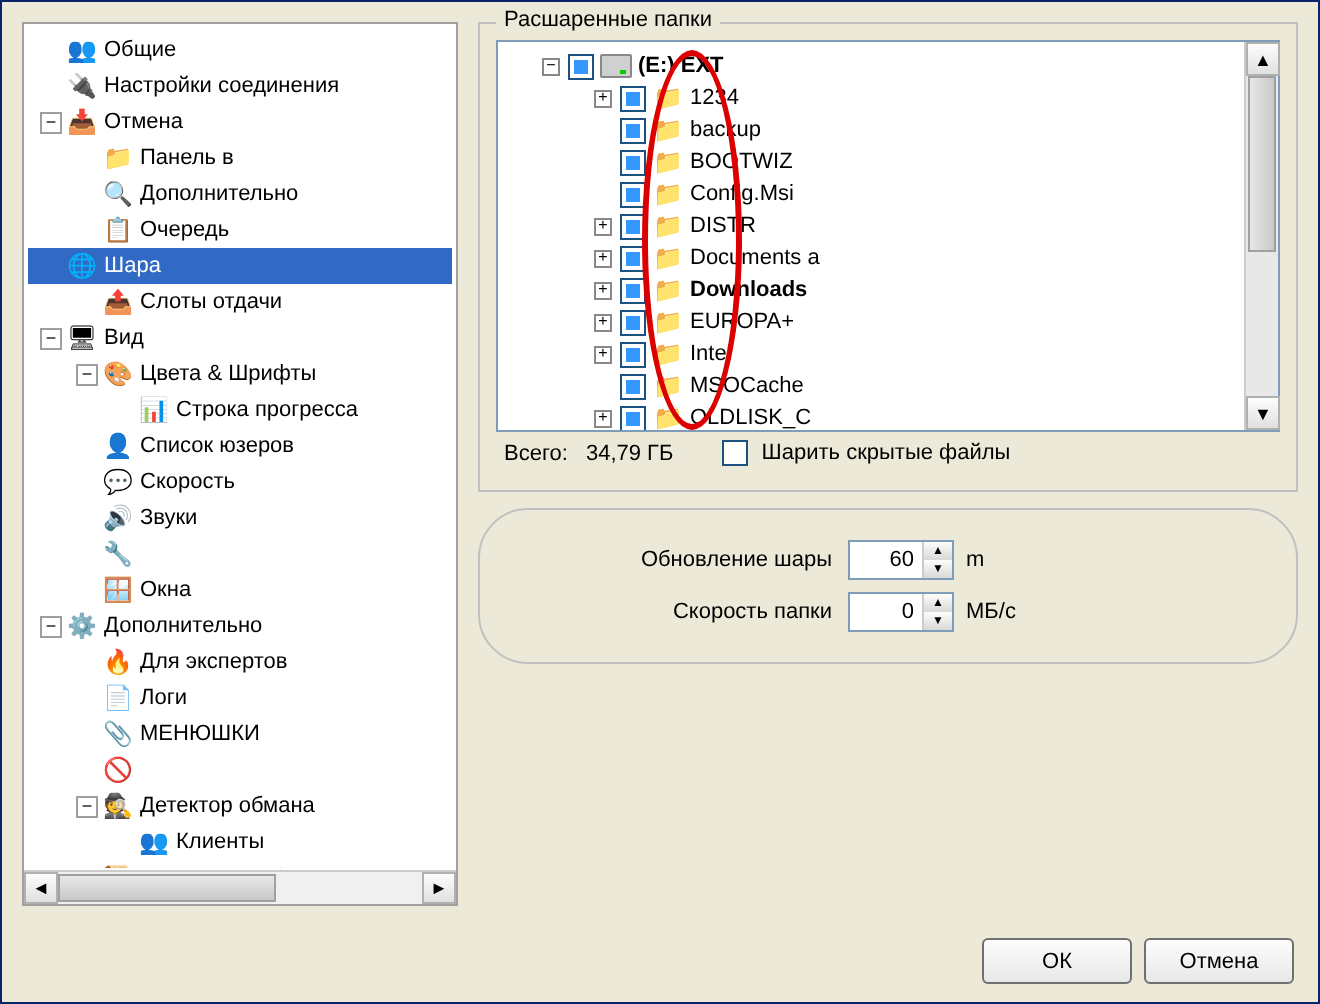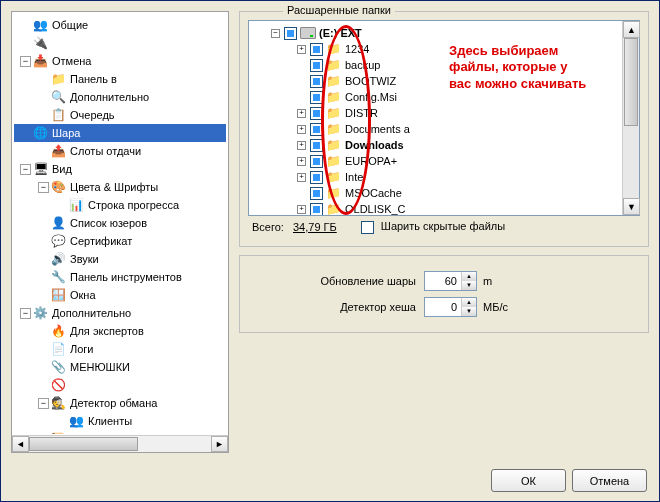--- a/index.html
+++ b/index.html
@@ -15,38 +15,38 @@
 .tree-item.selected { background: #316ac5; color: #fff; }
 .expander { width: 11px; height: 11px; border: 1px solid #9e9e9e; display: inline-flex; align-items: center; justify-content: center; font-size: 9px; line-height: 1; margin-right: 2px; background: #fff; color: #000; cursor: pointer; }
 .spacer { display: inline-block; }
 .icon { width: 16px; height: 16px; margin-right: 3px; display: inline-flex; align-items: center; justify-content: center; font-size: 12px; }
 .scrollbar-h { position: absolute; bottom: 0; left: 0; right: 0; height: 17px; background: #e8e8e8; border-top: 1px solid #ccc; display: flex; }
 .scroll-btn { width: 17px; height: 16px; background: linear-gradient(#fdfdfd,#e0e0e0); border: 1px solid #b0b0b0; display: flex; align-items: center; justify-content: center; font-size: 9px; cursor: pointer; }
 .scroll-track { flex: 1; background: #f0f0f0; position: relative; }
 .scroll-thumb { position: absolute; left: 0; top: 0; height: 14px; width: 60%; background: linear-gradient(#e8e8e8,#c8c8c8); border: 1px solid #a0a0a0; margin-top: 1px; }
 .right-pane { flex: 1; display: flex; flex-direction: column; gap: 8px; }
 .groupbox { border: 1px solid #c0c0c0; padding: 8px; position: relative; }
-.groupbox-title { position: absolute; top: -8px; left: 8px; background: #ece9d8; padding: 0 4px; font-size: 11px; margin-left: 35px; }
+.groupbox-title { position: absolute; top: -8px; left: 8px; background: #ece9d8; padding: 0 4px; font-size: 11px; }
 .share-list { background: #fff; border: 1px solid #7f9db9; height: 196px; position: relative; }
 .share-list-inner { padding: 4px; height: 100%; overflow: hidden; }
 .share-row { display: flex; align-items: center; height: 16px; }
 .share-cb { width: 13px; height: 13px; border: 1px solid #1c5180; background: #fff; margin-right: 3px; cursor: pointer; position: relative; }
 .share-cb.blue::after { content: ''; position: absolute; inset: 2px; background: #3399ff; }
 .share-label { white-space: nowrap; }
 .share-label.bold { font-weight: bold; }
 .scrollbar-v { position: absolute; top: 0; right: 0; bottom: 0; width: 17px; background: #e8e8e8; border-left: 1px solid #ccc; display: flex; flex-direction: column; }
 .scroll-btn-v { height: 17px; width: 17px; background: linear-gradient(#fdfdfd,#e0e0e0); border: 1px solid #b0b0b0; display: flex; align-items: center; justify-content: center; font-size: 9px; cursor: pointer; }
 .scroll-track-v { flex: 1; position: relative; }
 .scroll-thumb-v { position: absolute; left: 1px; top: 0; width: 14px; height: 55%; background: linear-gradient(90deg,#e8e8e8,#c8c8c8); border: 1px solid #a0a0a0; }
 .annotation { position: absolute; top: 22px; left: 200px; color: #d00; font-size: 13px; font-weight: bold; line-height: 1.25; pointer-events: none; width: 140px; z-index: 10; }
 .annotation-oval { position: absolute; top: 4px; left: 72px; width: 50px; height: 190px; border: 3px solid #d00; border-radius: 50%; pointer-events: none; z-index: 9; }
 .info-line { text-align: center; padding: 4px; font-size: 11px; }
 .stats-row { display: flex; align-items: center; padding: 4px; gap: 24px; }
 .stat-label { display: inline-block; }
-.stat-val { display: inline-block; margin-left: 6px; text-decoration: underline; }
+.stat-val { display: inline-block; margin-left: 6px; }
 .cb-inline { width: 13px; height: 13px; border: 1px solid #1c5180; background: #fff; display: inline-block; vertical-align: middle; margin-right: 4px; cursor: pointer; }
 .form-row { display: flex; align-items: center; padding: 3px 8px; }
 .form-label { width: 160px; text-align: right; margin-right: 8px; }
 .spinner { display: inline-flex; border: 1px solid #7f9db9; background: #fff; }
 .spinner input { width: 36px; border: none; text-align: right; padding: 2px 4px; font-size: 11px; outline: none; }
 .spinner-btns { display: flex; flex-direction: column; }
 .spinner-btns div { width: 15px; height: 9px; background: linear-gradient(#fdfdfd,#d8d8d8); border-left: 1px solid #ccc; display: flex; align-items: center; justify-content: center; font-size: 6px; cursor: pointer; }
 .unit { margin-left: 6px; }
 .button-bar { display: flex; justify-content: flex-end; padding: 6px 12px 10px; gap: 6px; }
 .btn { min-width: 75px; height: 23px; background: linear-gradient(#fdfdfd,#e8e8e8); border: 1px solid #707070; border-radius: 3px; cursor: pointer; font-size: 11px; padding: 0 12px; }
@@ -66,20 +66,21 @@
           <div class="tree-item">
             <span class="spacer" style="width: 6px;"></span>
             <span class="spacer" style="width: 13px;"></span>
             <span class="icon">👥</span>
             <span>Общие</span>
           </div>
           <div class="tree-item">
             <span class="spacer" style="width: 6px;"></span>
             <span class="spacer" style="width: 13px;"></span>
             <span class="icon">🔌</span>
+            <span>Настройки соединения</span>
           </div>
           <div class="tree-item">
             <span class="spacer" style="width: 6px;"></span>
             <span class="expander">−</span>
             <span class="icon">📥</span>
             <span>Отмена</span>
           </div>
           <div class="tree-item">
             <span class="spacer" style="width: 24px;"></span>
             <span class="spacer" style="width: 13px;"></span>
@@ -131,33 +132,32 @@
           <div class="tree-item">
             <span class="spacer" style="width: 24px;"></span>
             <span class="spacer" style="width: 13px;"></span>
             <span class="icon">👤</span>
             <span>Список юзеров</span>
           </div>
           <div class="tree-item">
             <span class="spacer" style="width: 24px;"></span>
             <span class="spacer" style="width: 13px;"></span>
             <span class="icon">💬</span>
-            <span>Сертификат</span>
+            <span>Скорость</span>
           </div>
           <div class="tree-item">
             <span class="spacer" style="width: 24px;"></span>
             <span class="spacer" style="width: 13px;"></span>
             <span class="icon">🔊</span>
             <span>Звуки</span>
           </div>
           <div class="tree-item">
             <span class="spacer" style="width: 24px;"></span>
             <span class="spacer" style="width: 13px;"></span>
             <span class="icon">🔧</span>
-            <span>Панель инструментов</span>
           </div>
           <div class="tree-item">
             <span class="spacer" style="width: 24px;"></span>
             <span class="spacer" style="width: 13px;"></span>
             <span class="icon">🪟</span>
             <span>Окна</span>
           </div>
           <div class="tree-item">
             <span class="spacer" style="width: 6px;"></span>
             <span class="expander">−</span>
@@ -290,21 +290,20 @@
                 </div>
                 <div class="share-row" style="padding-left: 44px;">
                   <span class="plus-box">+</span>
                   <span class="share-cb blue"></span>
                   <span class="icon">📁</span>
                   <span class="share-label">OLDLISK_C</span>
                 </div>
               </div>
           </div>
           <div class="annotation-oval"></div>
-          <div class="annotation">Здесь выбираем файлы, которые у вас можно скачивать</div>
           <div class="scrollbar-v">
             <div class="scroll-btn-v">▲</div>
             <div class="scroll-track-v">
                 <div class="scroll-thumb-v"></div>
               </div>
             <div class="scroll-btn-v">▼</div>
           </div>
         </div>
 
 
@@ -313,34 +312,34 @@
             <span class="stat-label">Всего:</span>
             <span class="stat-val">34,79 ГБ</span>
           </div>
           <div>
             <span class="cb-inline"></span>
             <span>Шарить скрытые файлы</span>
           </div>
         </div>
       </div>
 
-      <div class="groupbox" style="padding:12px 8px;">
+      <div class="groupbox" style="padding:12px 8px;border-radius:25px;">
         <div class="form-row">
           <div class="form-label">Обновление шары</div>
           <div class="spinner">
             <input value="60" style="">
             <div class="spinner-btns">
               <div>▲</div>
               <div>▼</div>
             </div>
           </div>
           <span class="unit">m</span>
         </div>
         <div class="form-row">
-          <div class="form-label">Детектор хеша</div>
+          <div class="form-label">Скорость папки</div>
           <div class="spinner">
             <input value="0" style="">
             <div class="spinner-btns">
               <div>▲</div>
               <div>▼</div>
             </div>
           </div>
           <span class="unit">МБ/с</span>
         </div>
       </div>

